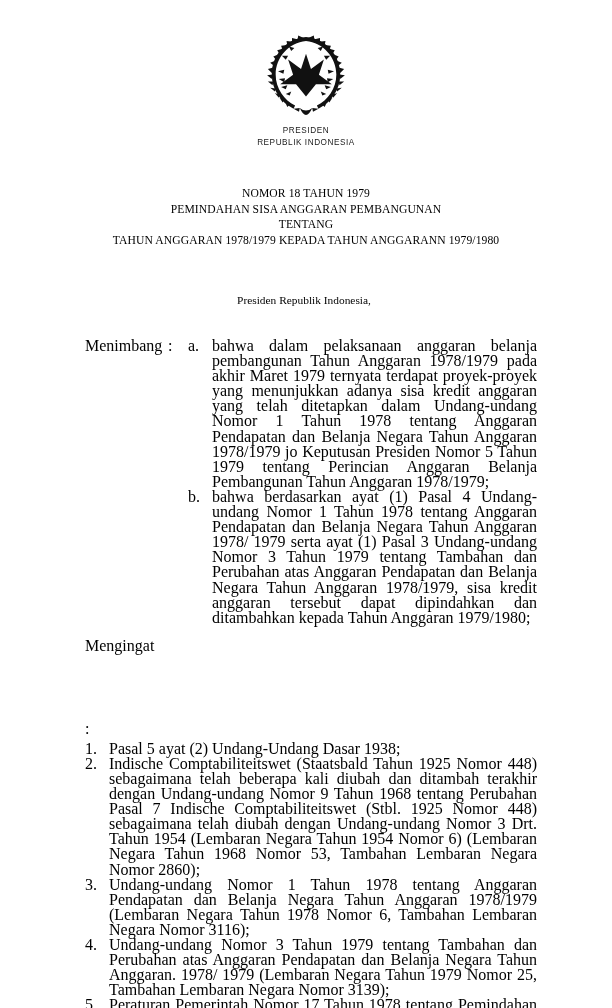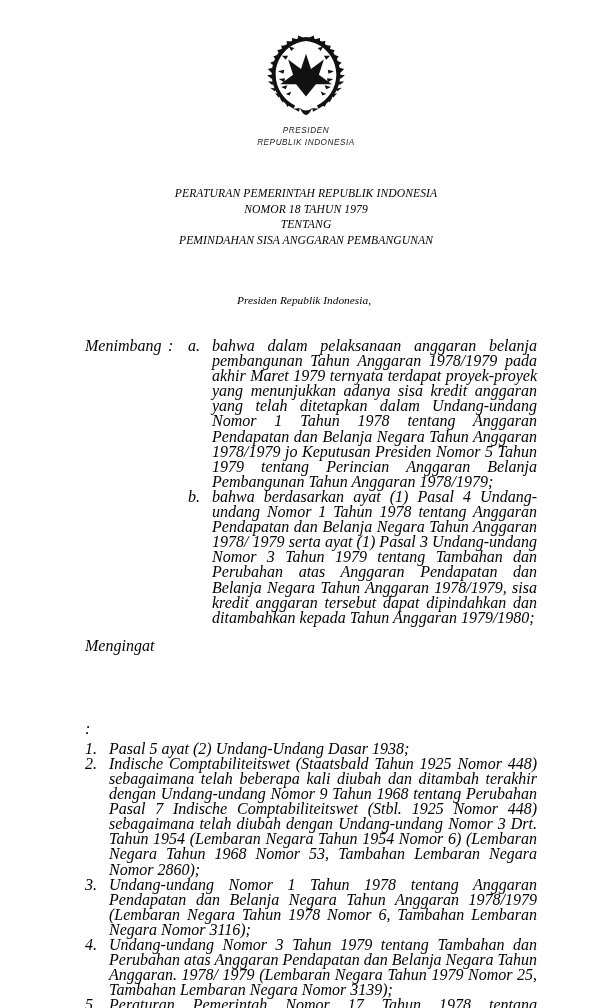--- a/index.html
+++ b/index.html
@@ -10,21 +10,20 @@
   }
   .page {
     position: relative;
     width: 612px;
     height: 1008px;
     background: #ffffff;
     margin: 0 auto;
     overflow: hidden;
     font-family: "Liberation Serif", "DejaVu Serif", serif;
     color: #000000;
-    font-style: italic;
   }
 
   
   .emblem-block {
     position: absolute;
     left: 0;
     right: 0;
     top: 34px;
     text-align: center;
   }
@@ -194,24 +193,24 @@
         <polygon points="50,18 59.4,46.9 83.8,29 74.4,57.9 98.8,75.9 68.8,75.9 50,99 31.2,75.9 1.2,75.9 25.6,57.9 16.2,29 40.6,46.9" transform="translate(16,13) scale(0.68)"></polygon>
       </g>
     </svg>
     <div class="emblem-caption">
       <div>PRESIDEN</div>
       <div>REPUBLIK INDONESIA</div>
     </div>
   </div>
 
   <div class="doc-title">
-    <div>PERATURAN PEMERINTAH REPUBLIK INDONESIA</div>
     <div>NOMOR  18 TAHUN 1979</div>
+    <div>PEMINDAHAN SISA ANGGARAN PEMBANGUNAN</div>
     <div>TENTANG</div>
-    <div>PEMINDAHAN SISA ANGGARAN PEMBANGUNAN</div>
+    <div>TAHUN ANGGARAN 1978/1979 KEPADA TAHUN ANGGARANN 1979/1980</div>
   </div>
 
   <div class="opening">Presiden Republik Indonesia,</div>
 
   <div class="body-area">
 
     <div class="clause">
       <div class="clause-label">Menimbang</div>
       <div class="clause-colon">:</div>
       <div class="clause-items">

